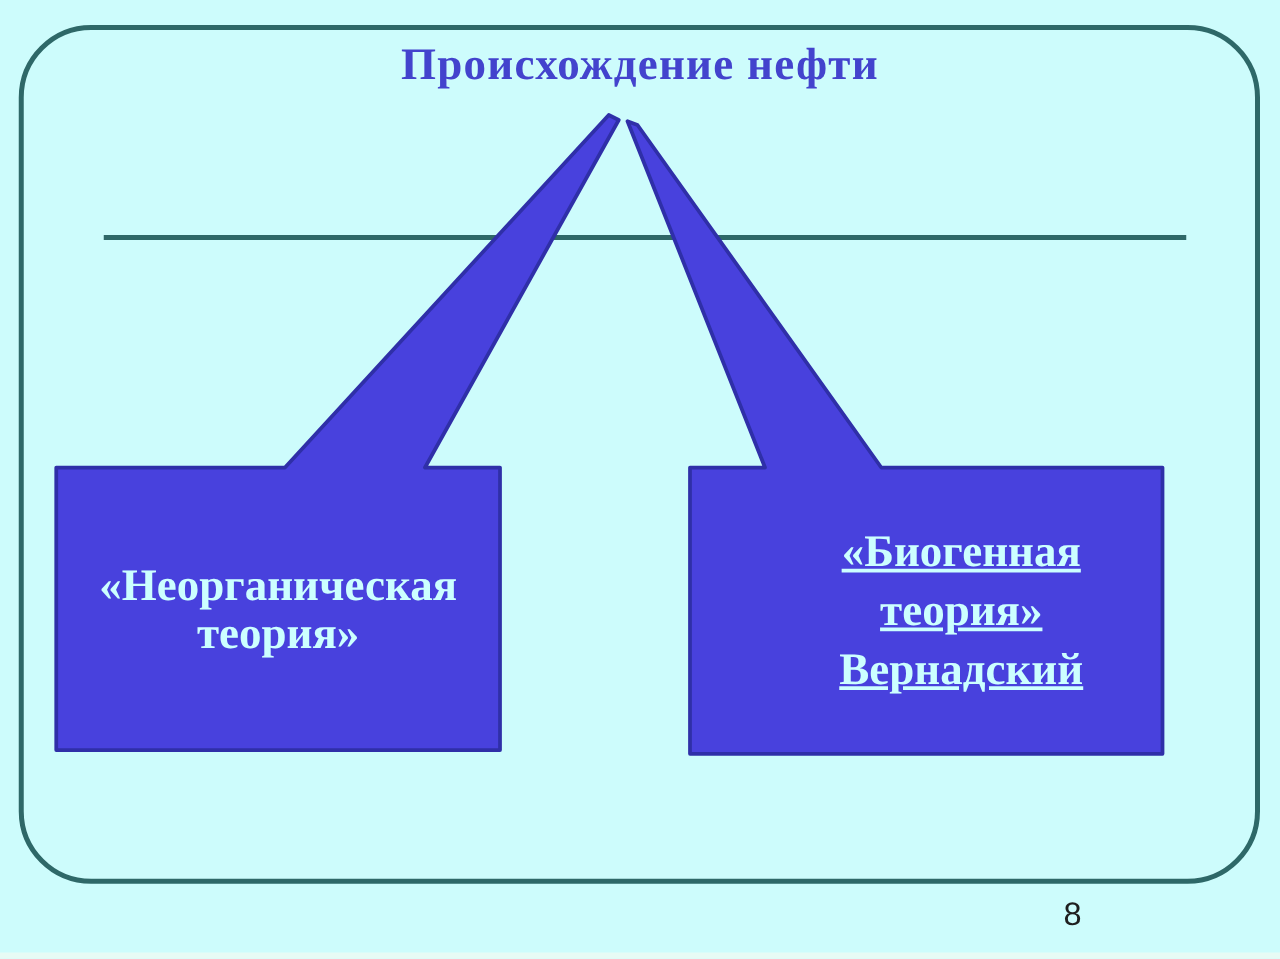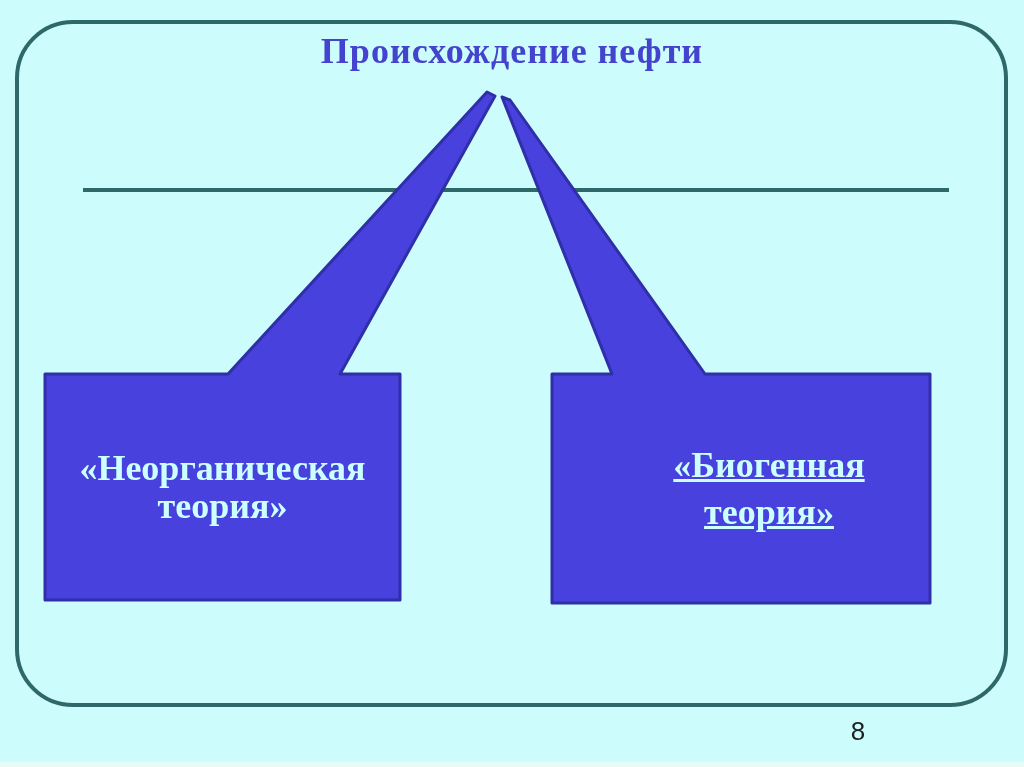--- a/index.html
+++ b/index.html
@@ -101,19 +101,20 @@
   </svg>
 
   <div class="callout-text left">
     <div class="callout-line">«Неорганическая</div>
     <div class="callout-line">теория»</div>
   </div>
 
   <div class="callout-text right">
     <div class="callout-line">«Биогенная</div>
     <div class="callout-line">теория»</div>
+    <div class="callout-line">Вернадский</div>
   </div>
 
   <div class="page-number">8</div>
 
   <div class="bottom-strip"></div>
 
 </div>
 
 </body></html>

